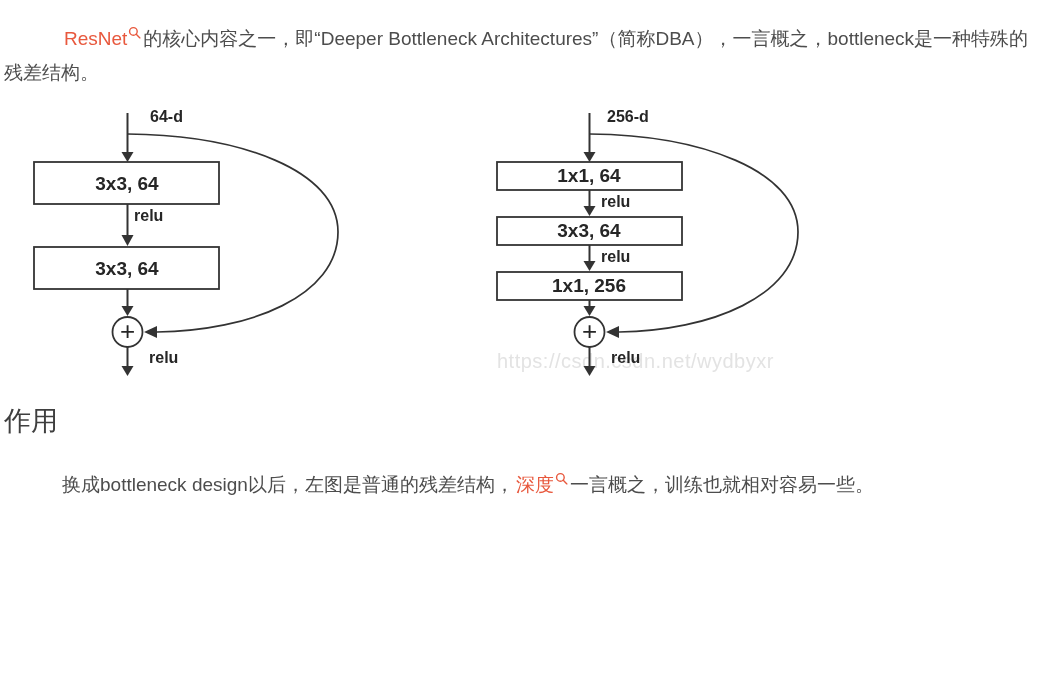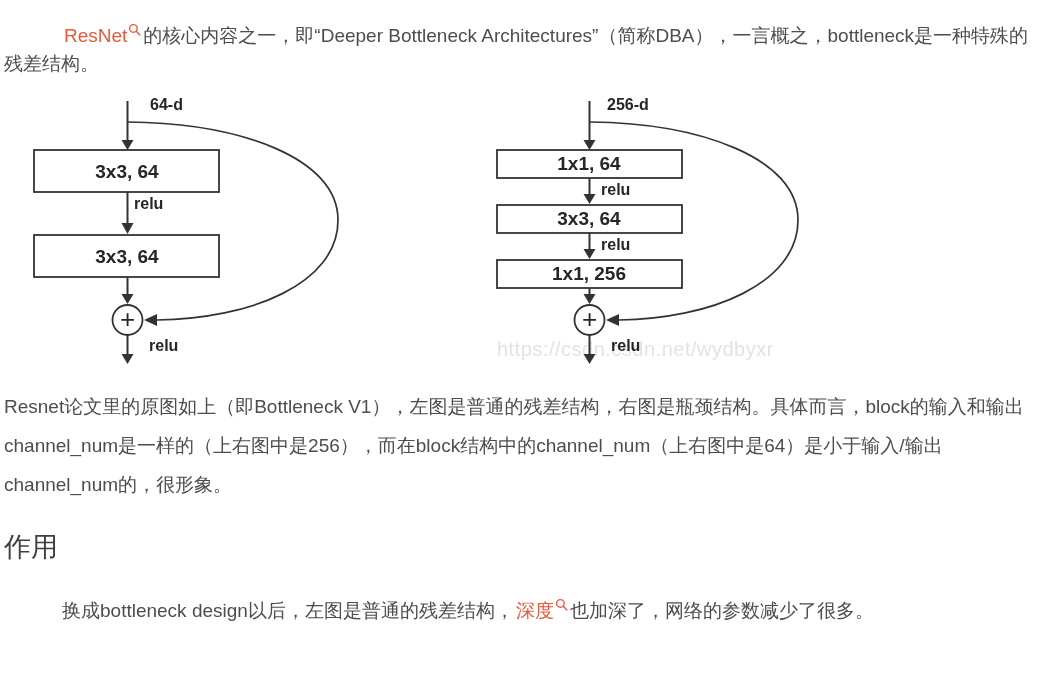--- a/index.html
+++ b/index.html
@@ -5,21 +5,21 @@
   html,body { margin:0; padding:0; }
   body {
     width:1038px; height:676px; overflow:hidden;
     background:#ffffff;
     color:#4d4d4d;
     font-family:"Liberation Sans","DejaVu Sans",sans-serif;
   }
   .article { padding-top:22px; }
   .para {
     margin:0; padding:0 4px;
-    font-size:19px; line-height:28px;
+    font-size:19px; line-height:34px;
     color:#4d4d4d;
   }
   .indent { text-indent:58px; }
   .para-explain { line-height:39px; margin-top:21px; }
   .para-effect { line-height:37px; margin-top:28px; }
   .kw {
     color:#e8583d; text-decoration:none; cursor:pointer;
     margin:0 2px; white-space:nowrap;
   }
   .mag { width:13px; height:13px; position:relative; top:-6px; margin-left:1px; }
@@ -118,22 +118,21 @@
         <path class="skip" d="M 589.5 34 C 700 35 798 70 798 132 C 798 196 710 231 619 232"></path>
         <polygon class="head" points="619,226 619,238 606,232"></polygon>
 
         <line class="wire" x1="589.5" y1="247" x2="589.5" y2="266"></line>
         <polygon class="head" points="583.5,266 595.5,266 589.5,276"></polygon>
         <text class="fig-label" x="611" y="263">relu</text>
       </g>
     </svg>
   </div>
 
-  <p class="para para-explain">Resnet论文里的原图如上（即Bottleneck V1），左图是普通的残差结构，右图是瓶颈结构。具体而言，block的输入和输出channel_num是一样的（上右图中是256），而在block结构中的channel_num（上右图中是64）是小于输入/输出channel_num的，很形象。</p>
 
   <h2 class="section-heading">作用</h2>
 
   <p class="para indent para-effect"><span>换成bottleneck design以后，左图是普通的残差结构，</span><a class="kw"><span>深度</span><svg class="mag" viewBox="0 0 14 14">
           <circle cx="5.8" cy="5.8" r="4.1" fill="none" stroke="currentColor" stroke-width="1.5"></circle>
           <line x1="8.9" y1="8.9" x2="12.8" y2="12.8" stroke="currentColor" stroke-width="1.5" stroke-linecap="round"></line>
-        </svg></a><span>也加深了，网络的参数减少了很多。</span></p>
+        </svg></a><span>一言概之，训练也就相对容易一些。</span></p>
 
 </div>
 
 </body></html>

